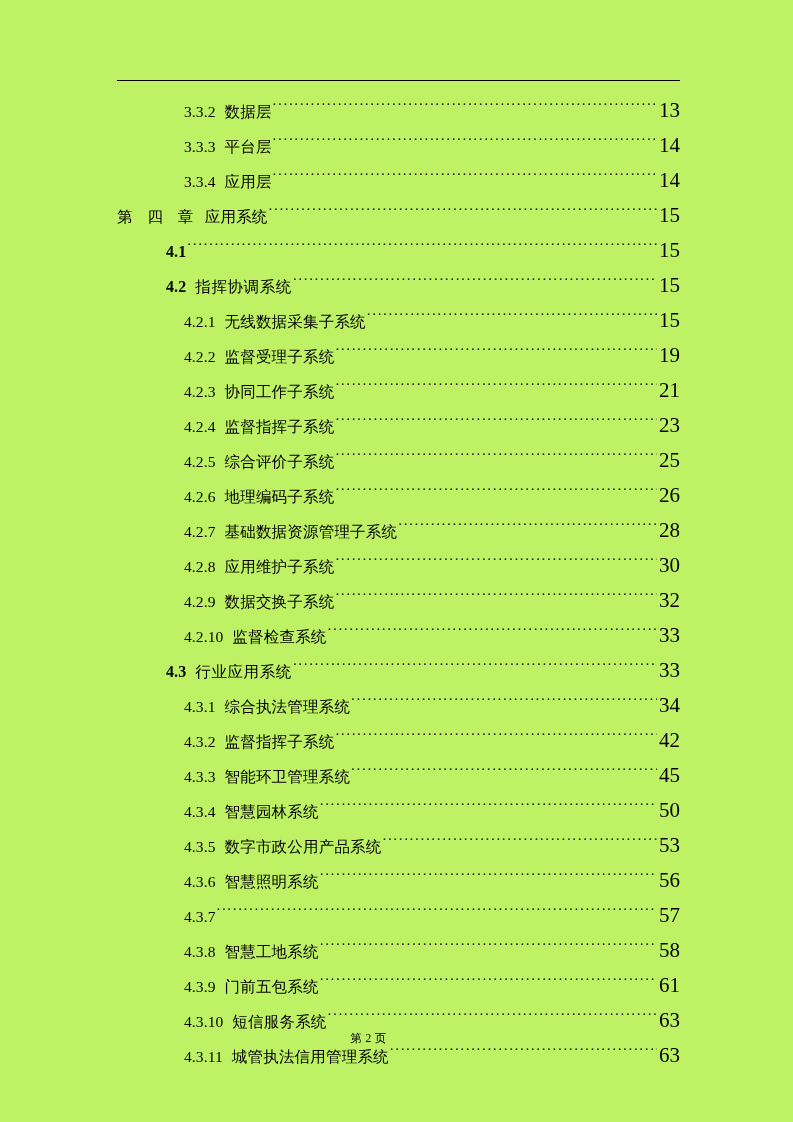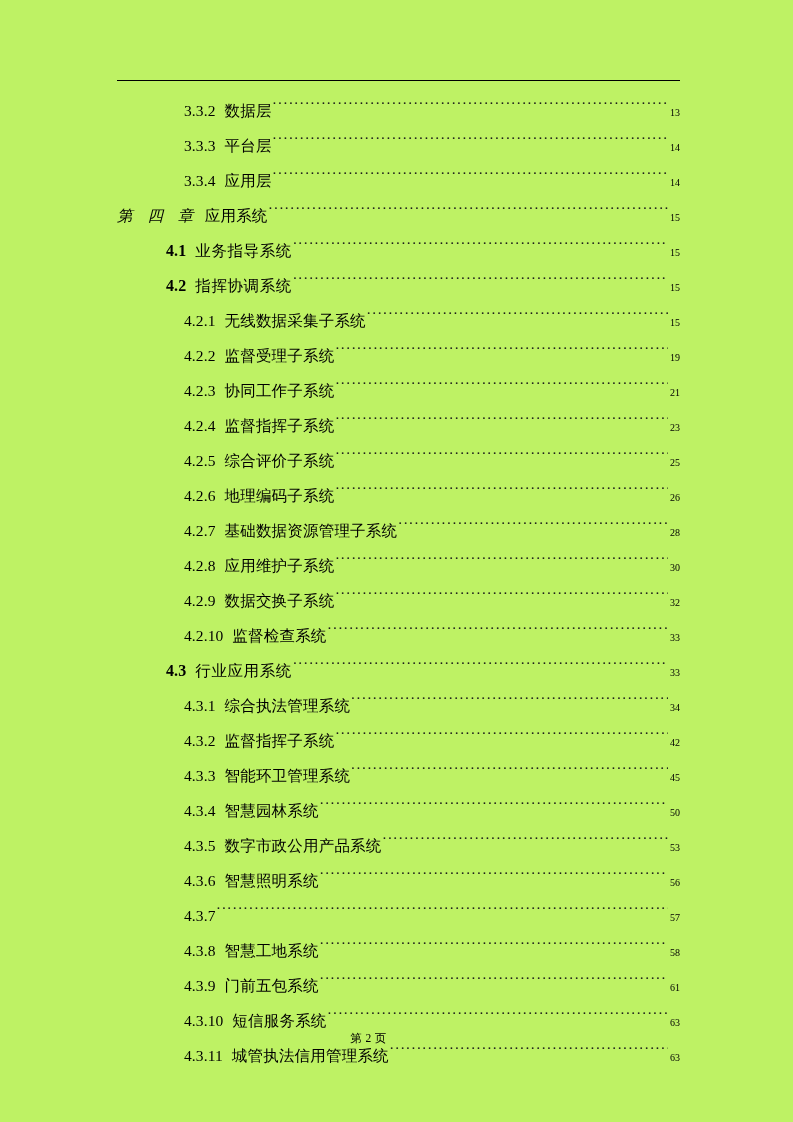--- a/index.html
+++ b/index.html
@@ -81,31 +81,30 @@
     left: 0;
     bottom: 0.02em;
     font-size: 15.5px;
     letter-spacing: 1.55px;
     color: #1a1a1a;
   }
 
   .toc-page {
     flex: 0 0 auto;
     text-align: center;
-    font-size: 10px;
+    font-size: 21px;
     padding-left: 1px;
   }
 
   
   
   .lvl-chapter { padding-left: 0px; }
   .lvl-chapter .toc-num {
     letter-spacing: 5.5px;
     padding-right: 2px;
-    font-style: italic;
   }
   .lvl-chapter .toc-title { padding-left: 4px; }
 
   
   .lvl-2 { padding-left: 49px; }
   .lvl-2 .toc-num {
     font-weight: 600;
     font-size: 16px;
   }
   .lvl-2 .toc-title {
@@ -156,21 +155,20 @@
         <span class="toc-page">14</span>
       </div>
       <div class="toc-row lvl-chapter">
         <span class="toc-num">第 四 章</span>
         <span class="toc-title">应用系统</span>
         <span class="toc-dots"></span>
         <span class="toc-page">15</span>
       </div>
       <div class="toc-row lvl-2">
         <span class="toc-num">4.1</span>
-        <span class="toc-title">业务指导系统</span>
         <span class="toc-dots"></span>
         <span class="toc-page">15</span>
       </div>
       <div class="toc-row lvl-2">
         <span class="toc-num">4.2</span>
         <span class="toc-title">指挥协调系统</span>
         <span class="toc-dots"></span>
         <span class="toc-page">15</span>
       </div>
       <div class="toc-row lvl-3">

